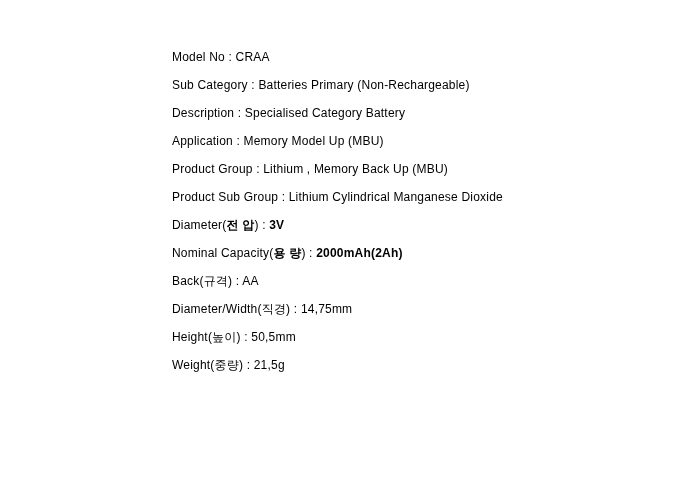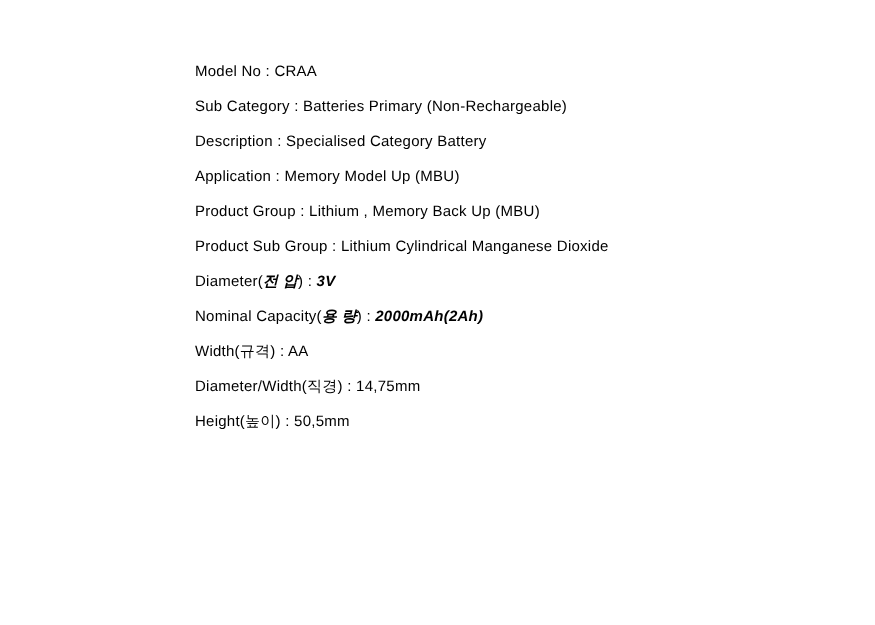--- a/index.html
+++ b/index.html
@@ -11,34 +11,33 @@
     width: 700px;
     height: 500px;
     position: relative;
     overflow: hidden;
     font-family: "Liberation Sans", "DejaVu Sans", sans-serif;
     font-size: 12px;
     color: #000000;
   }
   .spec-list {
     position: absolute;
-    left: 156px;
+    left: 172px;
     top: 50px;
   }
   .spec-row {
     margin-bottom: 14px;
   }
   .spec-line {
     line-height: 14px;
     white-space: pre;
     letter-spacing: 0.2px;
   }
   .spec-line .bold {
     font-weight: bold;
-    font-style: italic;
   }
   .spec-line.indent {
     padding-left: 84px;
   }
 </style>
 </head>
 <body>
 
 <div class="spec-list">
     <div class="spec-row">
@@ -59,21 +58,24 @@
     <div class="spec-row">
       <div class="spec-line"><span>Product Sub Group : Lithium Cylindrical Manganese Dioxide</span></div>
     </div>
     <div class="spec-row">
       <div class="spec-line"><span>Diameter(</span><span class="bold">전 압</span><span>) : </span><span class="bold">3V</span></div>
     </div>
     <div class="spec-row">
       <div class="spec-line"><span>Nominal Capacity(</span><span class="bold">용 량</span><span>) : </span><span class="bold">2000mAh(2Ah)</span></div>
     </div>
     <div class="spec-row">
-      <div class="spec-line"><span>Width(규격) : AA</span></div>
+      <div class="spec-line"><span>Back(규격) : AA</span></div>
     </div>
     <div class="spec-row">
       <div class="spec-line"><span>Diameter/Width(직경) : 14,75mm</span></div>
     </div>
     <div class="spec-row">
       <div class="spec-line"><span>Height(높이) : 50,5mm</span></div>
     </div>
+    <div class="spec-row">
+      <div class="spec-line"><span>Weight(중량) : 21,5g</span></div>
+    </div>
   </div>
 
 </body></html>

